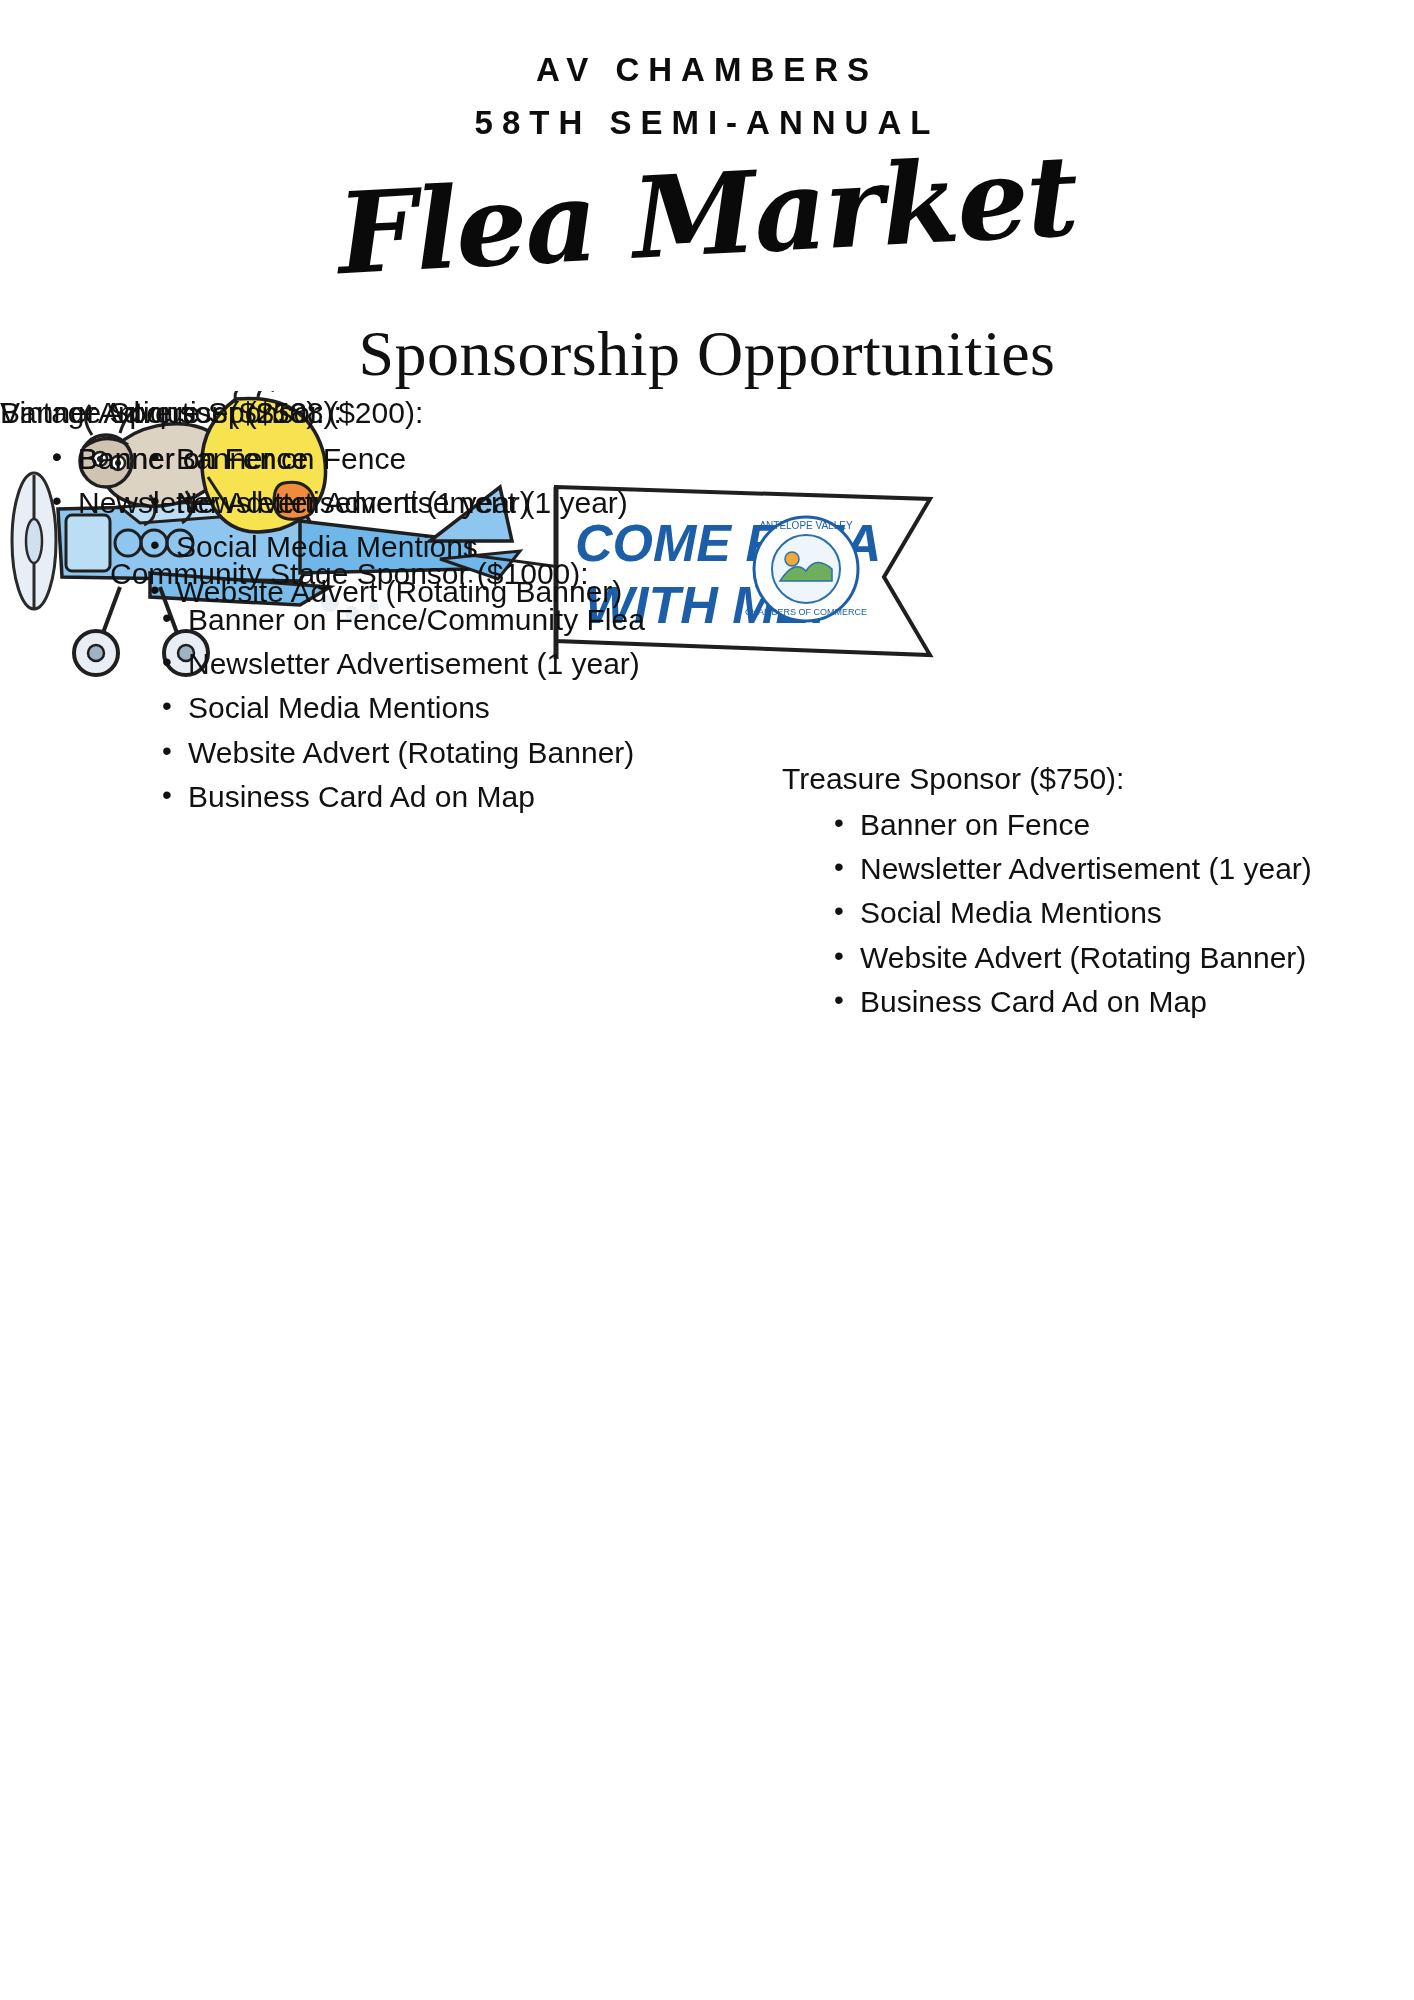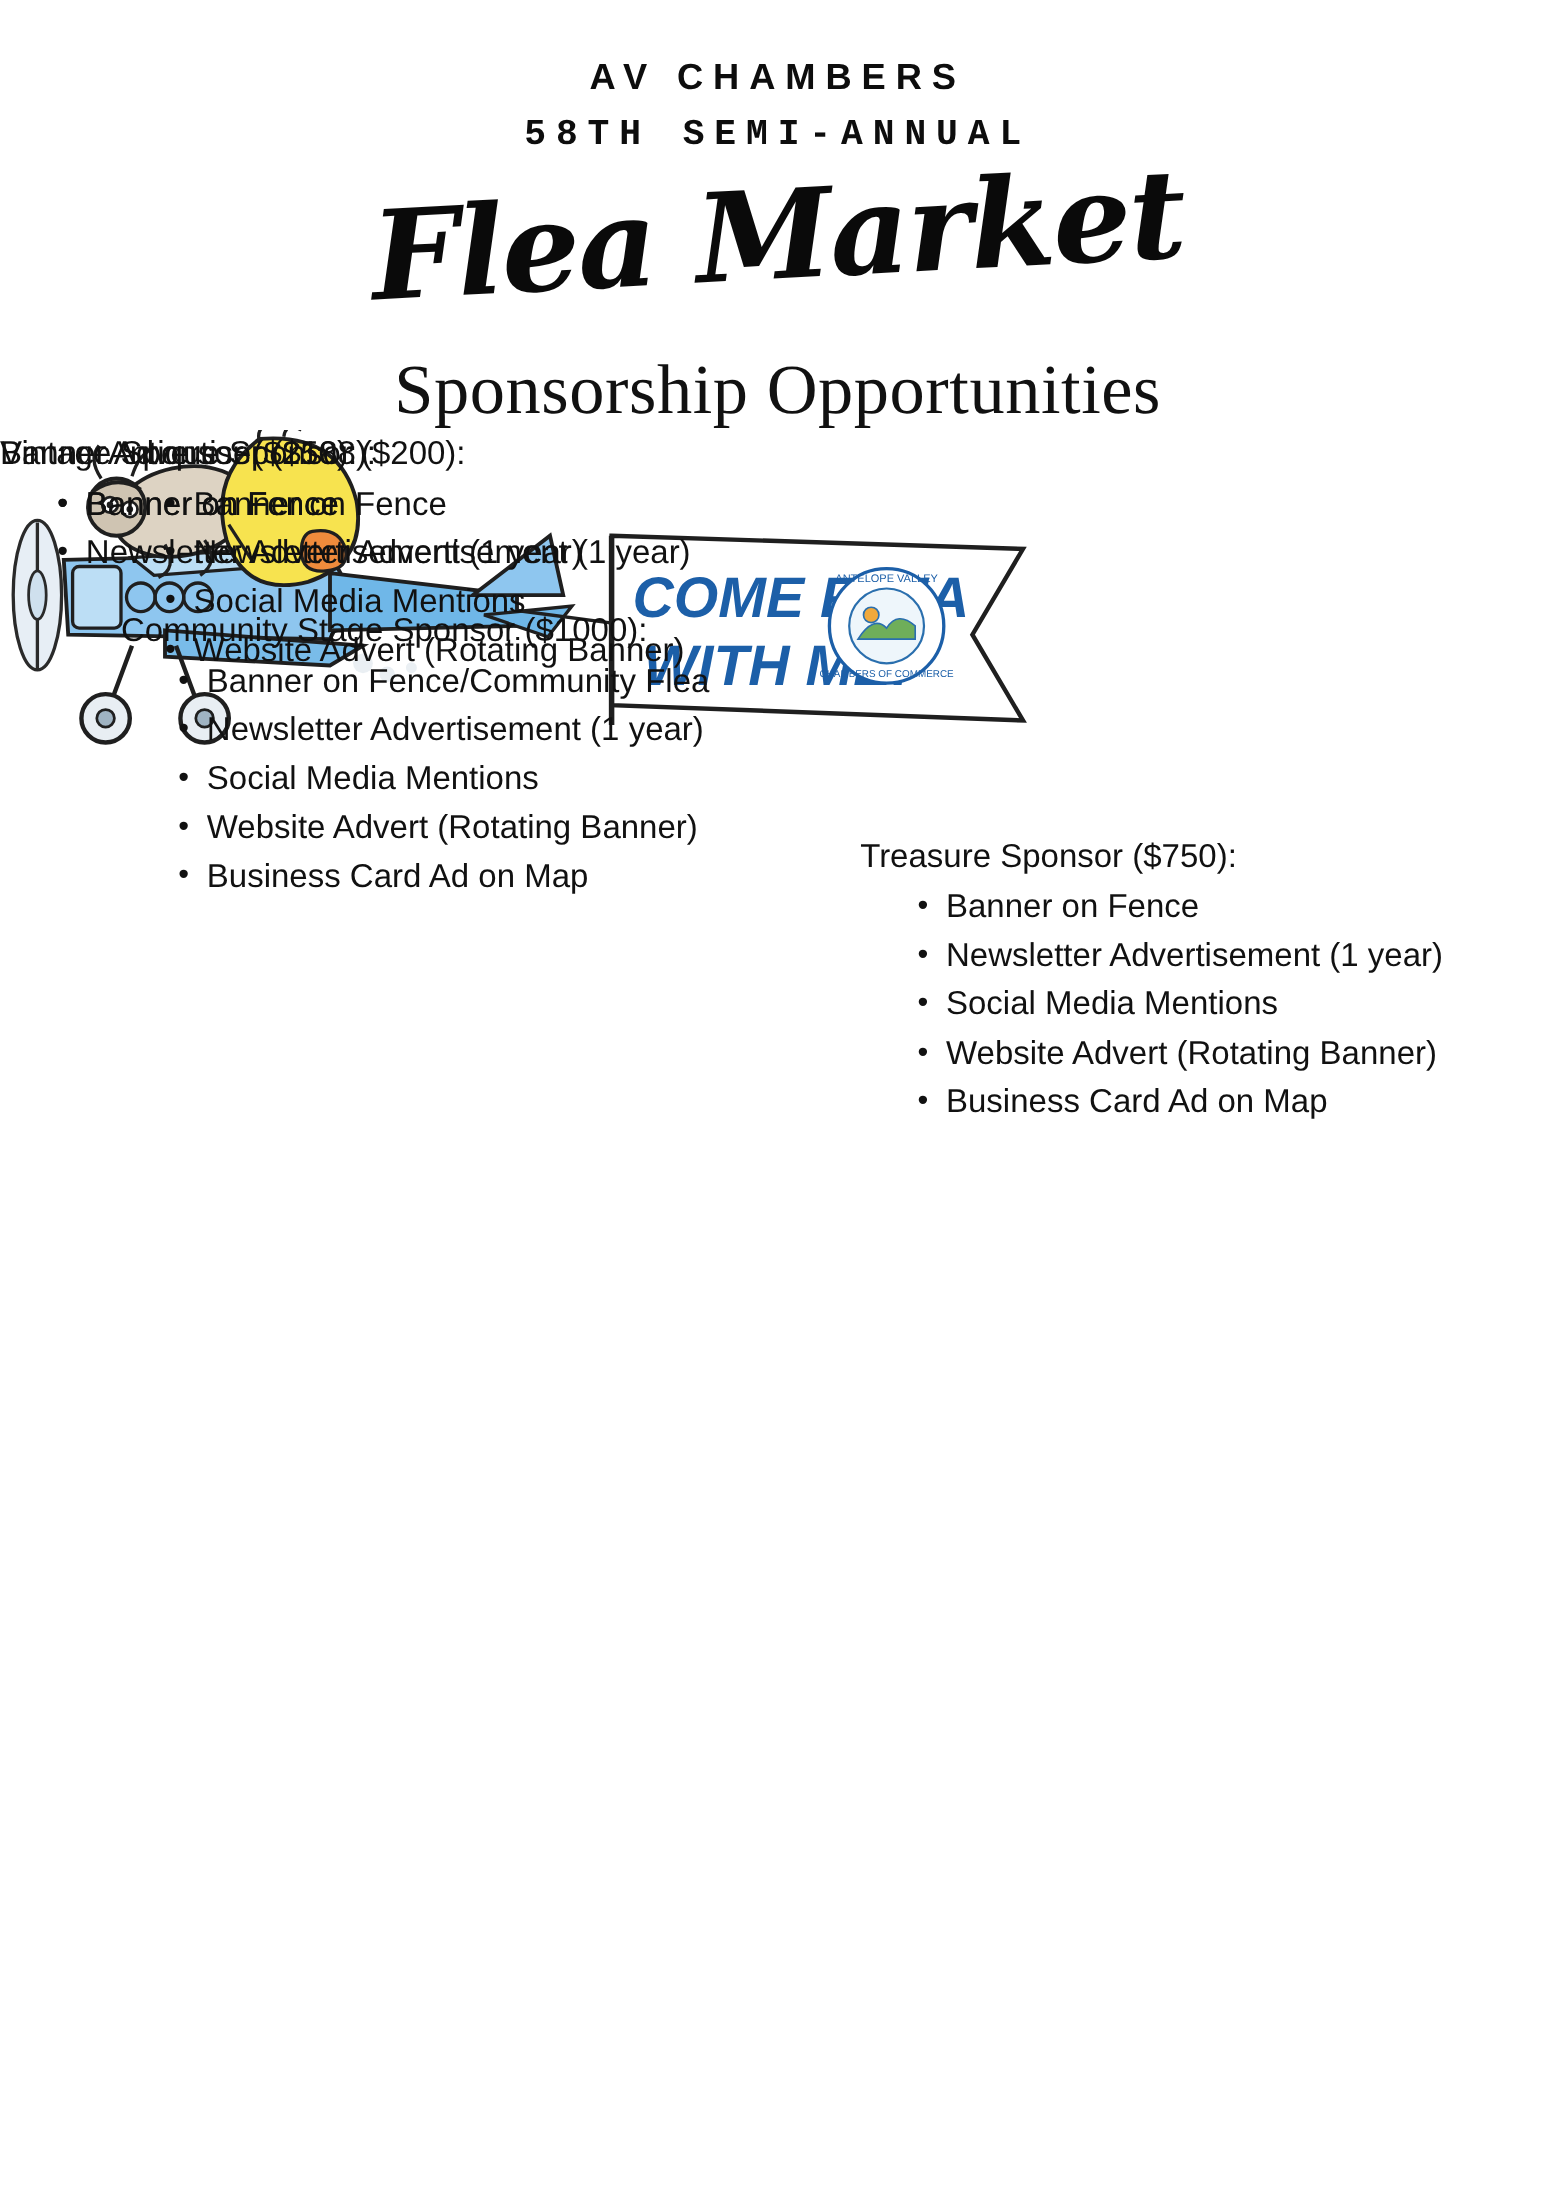--- a/index.html
+++ b/index.html
@@ -29,21 +29,21 @@
   }
   .kicker {
     font-family: "Liberation Sans", sans-serif;
     font-weight: bold;
     font-size: 33px;
     letter-spacing: 9px;
     color: #0d0d0d;
     line-height: 1.35;
   }
   .kicker2 {
-    font-family: Liberation Mono, monospace;
+    font-family: Liberation Sans, sans-serif;
     font-weight: bold;
     font-size: 33px;
     letter-spacing: 9px;
     color: #0d0d0d;
     line-height: 1.35;
     margin-top: 8px;
   }
   .script-title {
     font-family: "DejaVu Serif", serif;
     font-style: italic;

